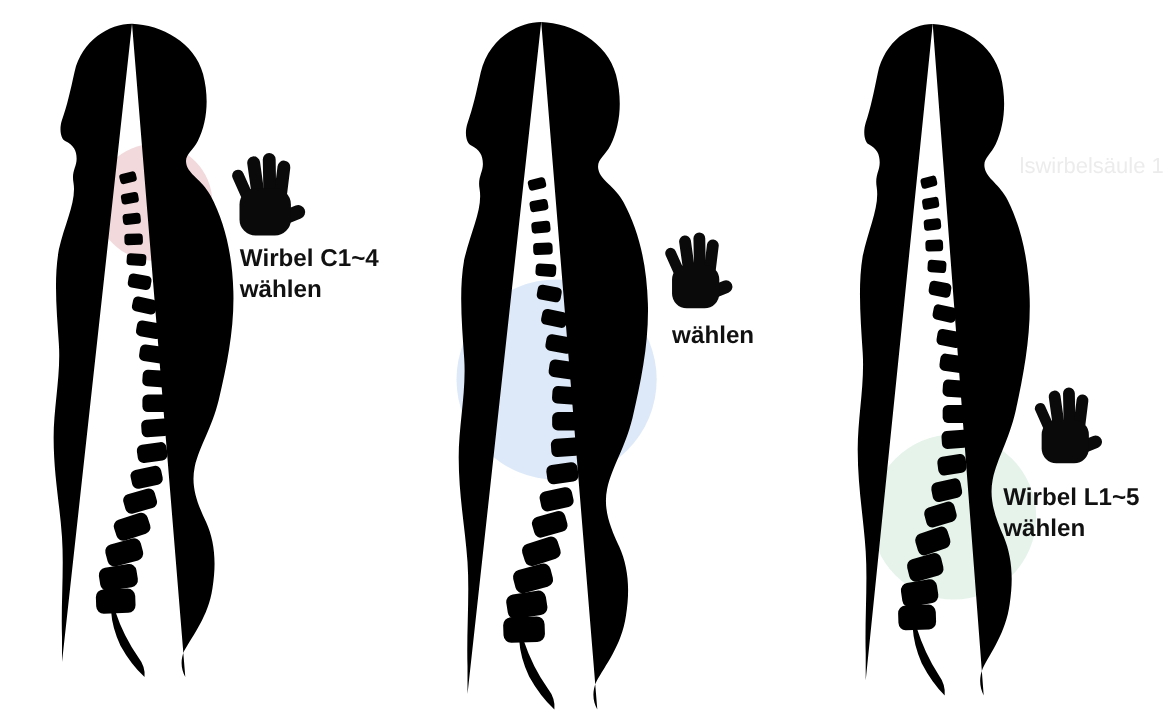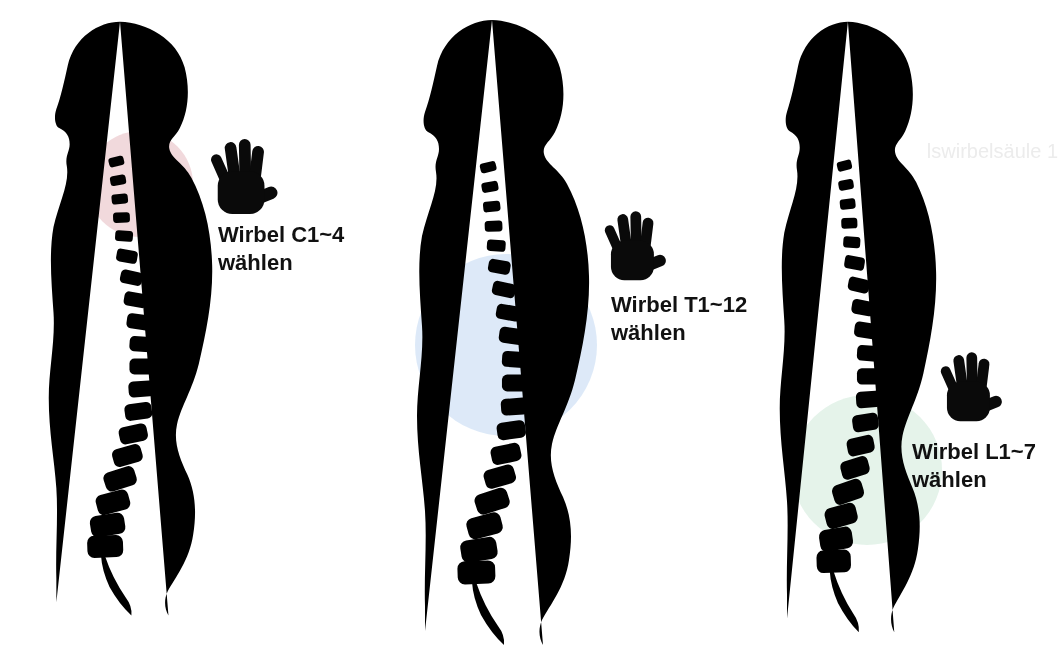--- a/index.html
+++ b/index.html
@@ -139,31 +139,30 @@
   <svg class="figure" style="left:392px;top:14px;" width="220" height="640" viewBox="0 0 220 640" preserveAspectRatio="none">
     <use href="#fig-body"></use>
   </svg>
   <div class="highlight" style="left: 415px; top: 254px; width: 182px; height: 182px; background: rgb(220, 233, 248);"></div>
   <div class="hand" style="left:602px;top:206px;width:68px;height:84px;">
     <svg viewBox="0 0 76 88">
         <use href="#hand-shape" class="silhouette"></use>
       </svg>
   </div>
   <div class="label" style="left:611px;top:291px;">
-    <div>Wirbel T1~12</div>
     <div>wählen</div>
   </div>
 
   <svg class="figure" style="left:757px;top:16px;" width="200" height="625" viewBox="0 0 220 640" preserveAspectRatio="none">
     <use href="#fig-body"></use>
   </svg>
   <div class="highlight" style="left: 792px; top: 395px; width: 150px; height: 150px; background: rgb(228, 243, 234);"></div>
   <div class="hand" style="left:938px;top:346px;width:68px;height:86px;">
     <svg viewBox="0 0 76 88">
         <use href="#hand-shape" class="silhouette"></use>
       </svg>
   </div>
   <div class="label" style="left:912px;top:438px;">
-    <div>Wirbel L1~7</div>
+    <div>Wirbel L1~5</div>
     <div>wählen</div>
   </div>
 
 </div>
 
 </body></html>

